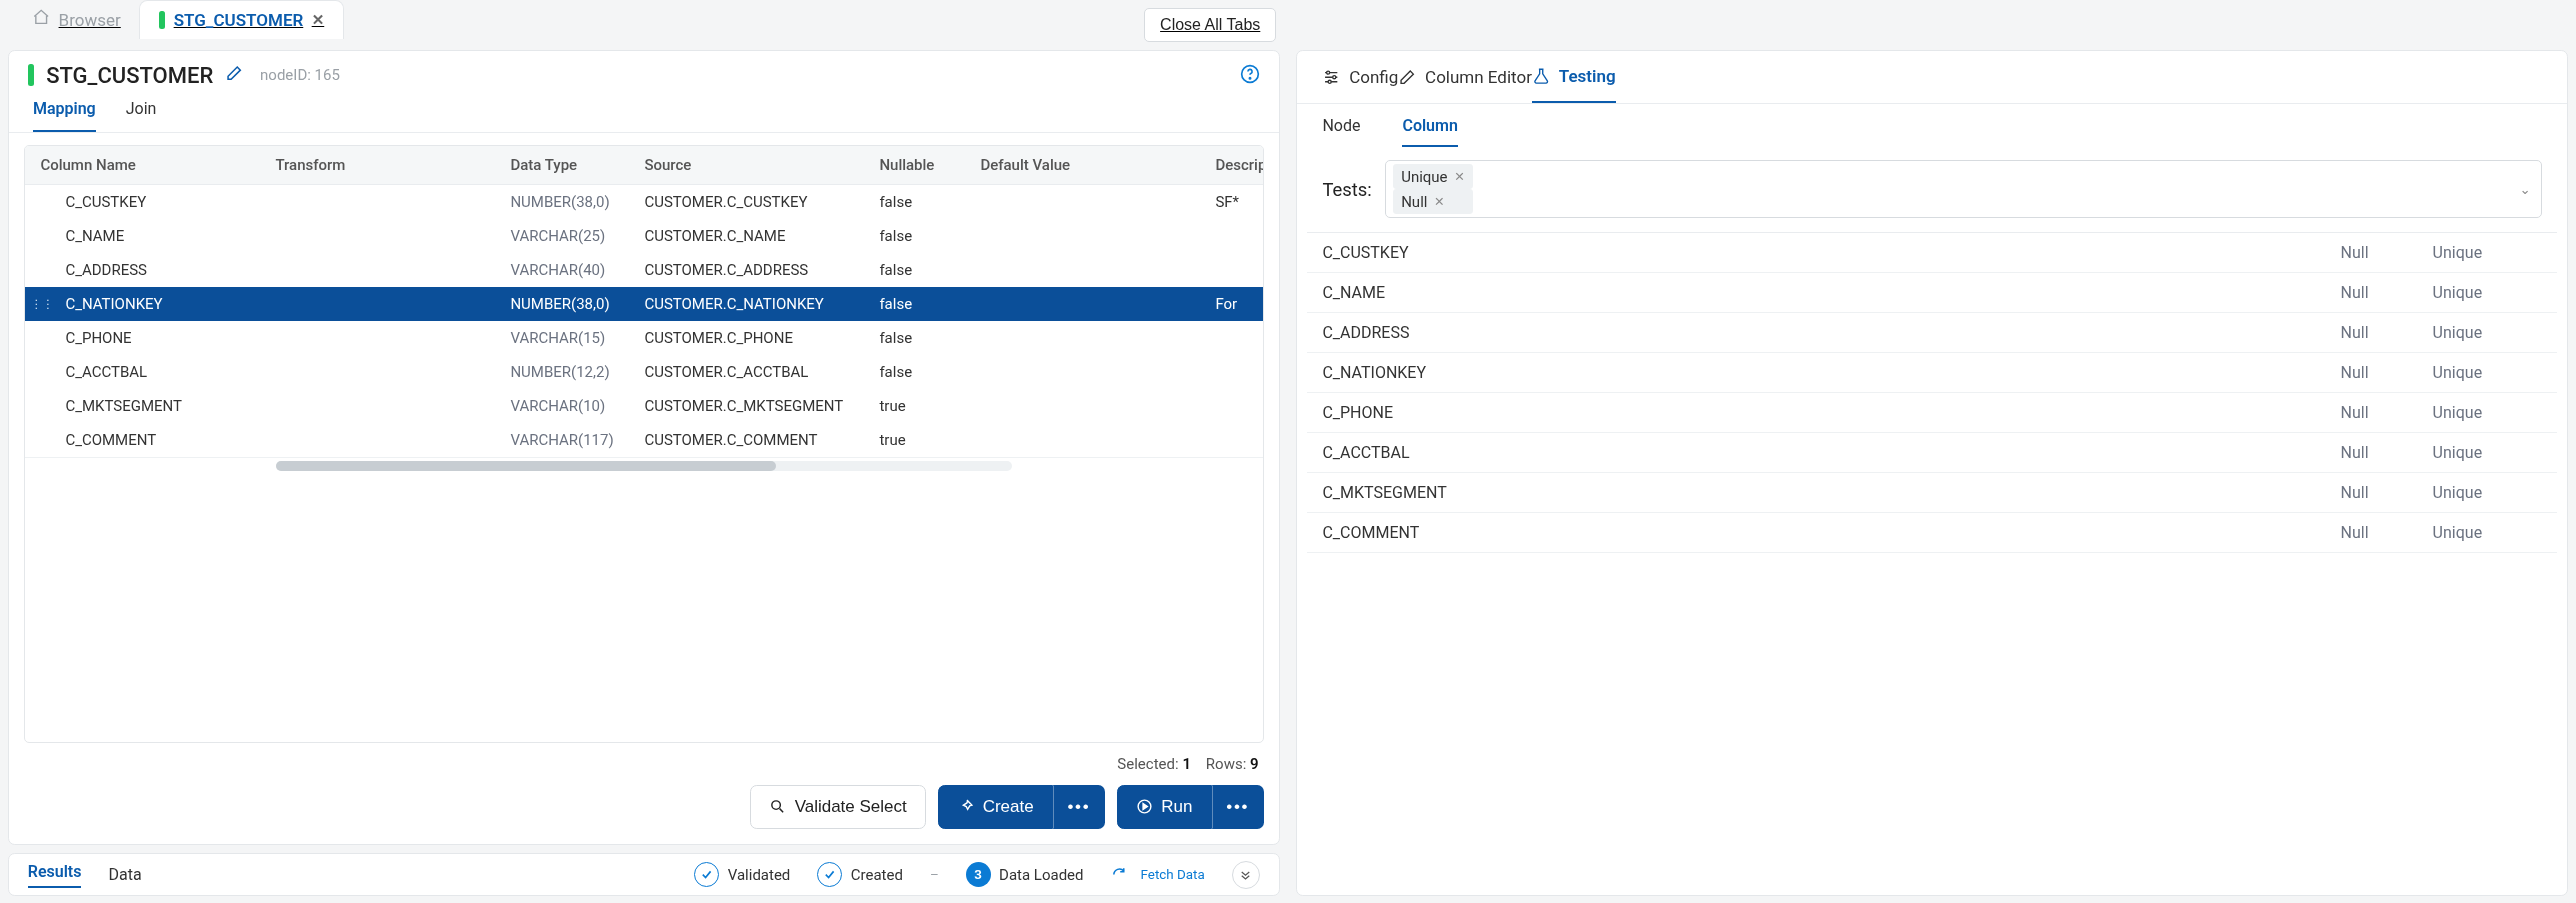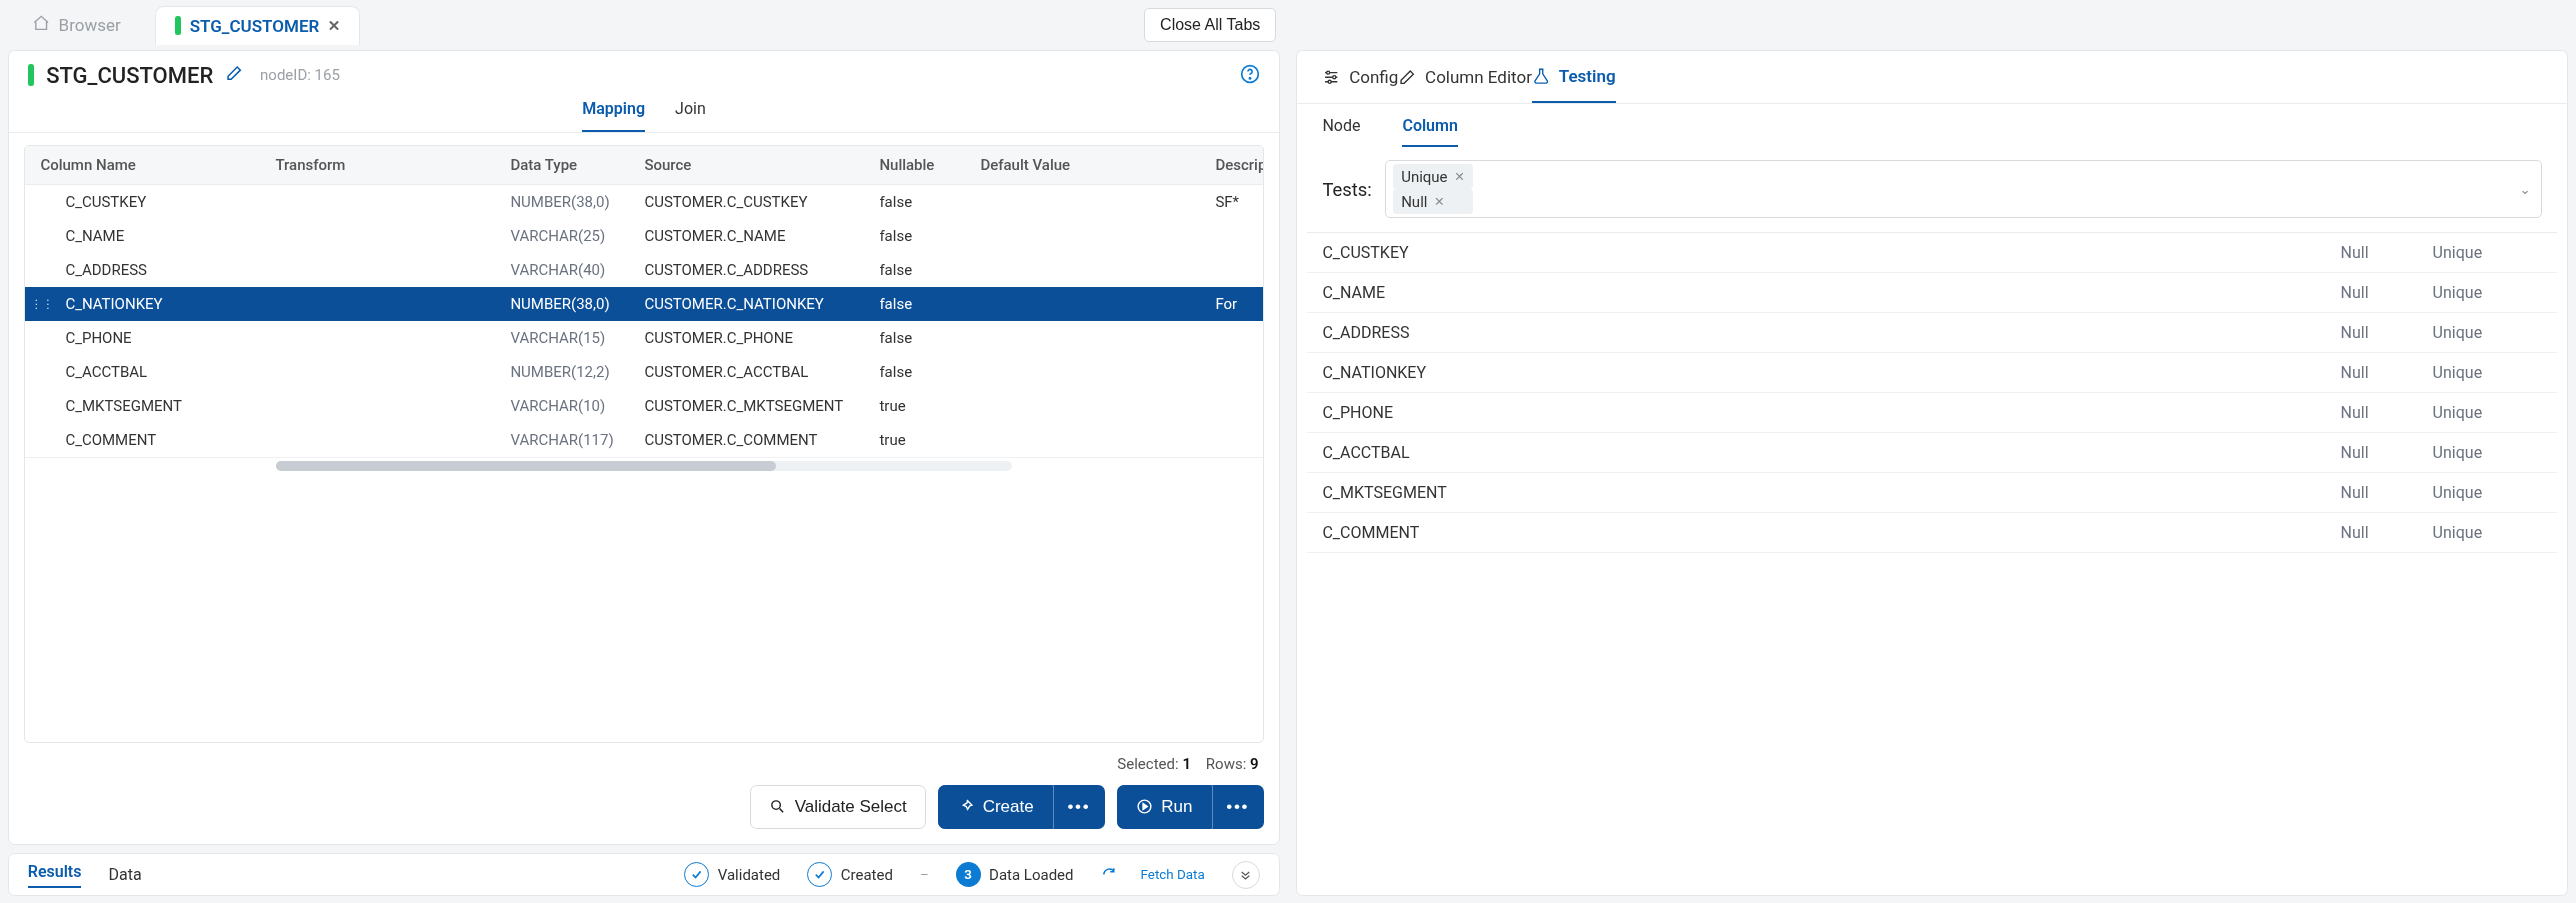--- a/index.html
+++ b/index.html
@@ -1,36 +1,36 @@
 <!DOCTYPE html>
 <html style="font-size:13.4px"><head>
 <meta charset="utf-8">
 <style>
   * { box-sizing: border-box; margin: 0; padding: 0; }
   html, body { width: 2576px; height: 903px; font-family: -apple-system, "Segoe UI", Roboto, Arial, sans-serif; background:#f4f5f6;}
   .app { display:flex; height:100%; }
   .left-half, .right-half { flex:1 1 50%; display:flex; flex-direction:column; min-width:0; }
   
-  .tabbar { height:50px; display:flex; align-items:center; padding:0 11.7px 0 13.4px; gap:16px; position:relative;}
+  .tabbar { height:50px; display:flex; align-items:flex-start; padding:0 11.7px 0 13.4px; gap:0; position:relative;text-decoration:underline;}
   .browser-tab, .active-tab { display:flex; align-items:center; height:39px; padding:0 18.4px; font-size:17px; border-top-left-radius:8.4px; border-top-right-radius:8.4px; gap:8.4px;}
   .browser-tab { color:#9aa0a6; }
   .active-tab { background:#fff; color:#0b5cad; font-weight:600; border:0.8px solid #e4e7ea; border-bottom:none; }
   .green-pill { width:6.7px; height:18.4px; border-radius:2.5px; background:#22c55e; }
   .close-tabs { margin-left:auto; align-self:center; background:#fff; border:0.8px solid #d7dbdf; border-radius:5px; padding:6.7px 15px; font-size:16px; color:#222;}
   .home-icon svg { width:18.4px; height:18.4px; stroke:#9aa0a6; fill:none; stroke-width:1.8;}
   .x-btn { color:#666; font-size:15px;}
   
   .card { background:#fff; border:0.8px solid #e4e7ea; border-radius:6.7px; margin:0 8.4px 8.4px 8.4px; display:flex; flex-direction:column; flex:1; min-height:0;}
   .card-head { display:flex; align-items:center; padding:11.7px 18.4px 3.4px 18.4px; gap:11.7px;}
   .green-pill2 { width:6.7px; height:22px; border-radius:2.5px; background:#22c55e;}
   .node-title { font-size:22px; font-weight:500; color:#222;}
   .edit-ic { color:#0b5cad; }
   .node-id { color:#9aa0a6; font-size:15px; margin-left:5px;}
   .help-ic { margin-left:auto; color:#0b7bd4;}
-  .subtabs { display:flex; gap:30px; padding:8.4px 23.5px 0 23.5px; border-bottom:0.8px solid #e9ecef;justify-content:center;}
+  .subtabs { display:flex; gap:30px; padding:8.4px 23.5px 0 23.5px; border-bottom:0.8px solid #e9ecef;}
   .subtab { font-size:16px; padding-bottom:11.7px; color:#333; }
   .subtab.active { color:#0b5cad; font-weight:600; border-bottom:2.5px solid #0b5cad;}
   
   .tbl-wrap { margin:11.7px 15px 3.4px 15px; border:0.8px solid #e4e7ea; border-radius:5px; overflow:hidden; flex:1; display:flex; flex-direction:column; min-height:0;}
   .thead, .trow { display:grid; grid-template-columns: 235px 235px 134px 235px 101px 235px 1fr; align-items:center; font-size:15px;}
   .thead { background:#f5f7f8; color:#555; font-weight:500; height:39px; padding:0 15px; border-bottom:0.8px solid #e9ecef;}
   .tbody { overflow:auto; }
   .trow { height:34px; padding:0 15px; color:#333;}
   .trow .c0 { padding-left:25px;}
   .trow .dtype { color:#6b7280;}
@@ -56,21 +56,21 @@
   
   .results-strip { margin:0 8.4px 6.7px 8.4px; background:#fff; border:0.8px solid #e4e7ea; border-radius:6.7px; height:43px; display:flex; align-items:center; padding:0 18.4px; gap:27px;}
   .rs-tab { font-size:16px; color:#333;}
   .rs-tab.active { color:#0b5cad; font-weight:600; border-bottom:2.5px solid #0b5cad; padding-bottom:5px;}
   .spacer{ flex:1;}
   .chip { display:flex; align-items:center; gap:8.4px; font-size:15px; color:#333;}
   .ring { width:25px; height:25px; border-radius:50%; border:1.7px solid #0b7bd4; display:flex; align-items:center; justify-content:center; color:#0b7bd4;}
   .ring svg{width:13.4px;height:13.4px;stroke:#0b7bd4;fill:none;stroke-width:3;}
   .dash{ color:#9aa0a6;}
   .badge3 { width:25px; height:25px; border-radius:50%; background:#0b7bd4; color:#fff; display:flex; align-items:center; justify-content:center; font-size:13.4px; font-weight:600;}
-  .fetch { color:#0b7bd4; display:flex; align-items:center; gap:23px;text-align:center;}
+  .fetch { color:#0b7bd4; display:flex; align-items:center; gap:13px;text-align:center;}
   .fetch svg{width:17px;height:17px;stroke:#0b7bd4;fill:none;stroke-width:2.2;}
   .collapse { width:28.5px; height:28.5px; border:0.8px solid #d7dbdf; border-radius:50%; display:flex; align-items:center; justify-content:center; color:#555;}
   
   .rp-card { background:#fff; border:0.8px solid #e4e7ea; border-radius:6.7px; margin:50px 8.4px 6.7px 8.4px; flex:1; display:flex; flex-direction:column; min-height:0; overflow:hidden;}
   .rp-tabs { display:flex; padding:15px 25px 0 25px; border-bottom:0.8px solid #e9ecef;}
   .rp-tab { display:flex; align-items:center; gap:8.4px; font-size:17px; color:#333; padding-bottom:15px;}
   .rp-tab.active { color:#0b5cad; font-weight:600; border-bottom:2.5px solid #0b5cad;}
   .rp-tab svg{ width:18.4px; height:18.4px; stroke:currentColor; fill:none; stroke-width:1.8;}
   .rp-sub { display:flex; gap:42px; padding:11.7px 25px 0 25px; }
   .rp-sub span{ font-size:16px; color:#333; padding-bottom:10px;}

